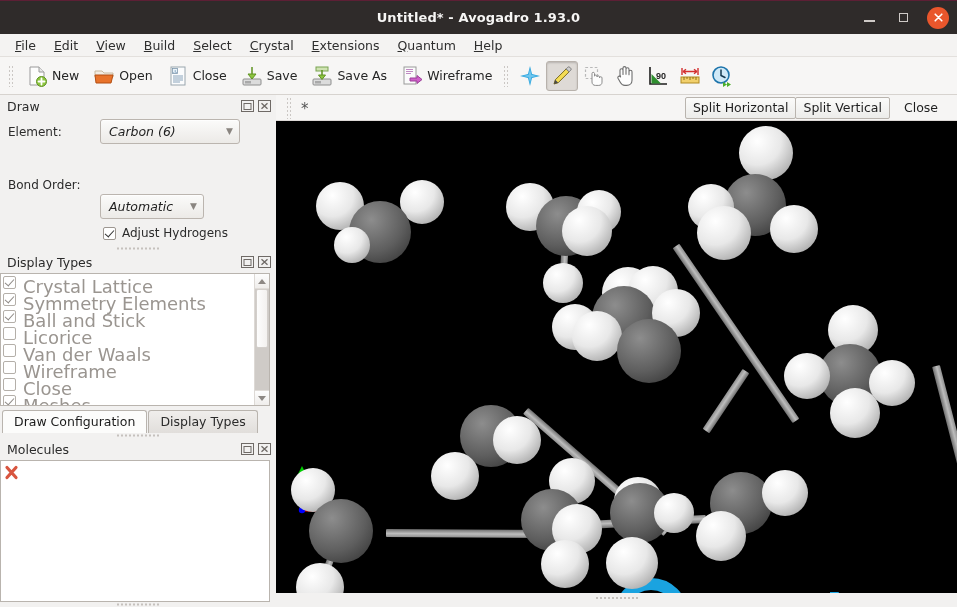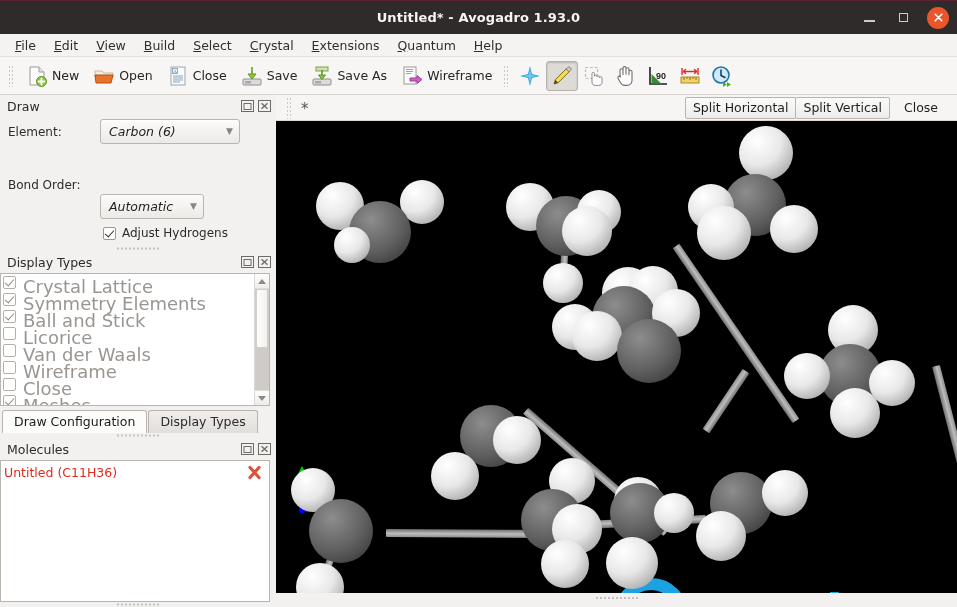--- a/index.html
+++ b/index.html
@@ -601,21 +601,20 @@
           </span>
           <span class="dockbtn">
             <svg width="13" height="12" viewBox="0 0 13 12">
               <rect x="0.5" y="0.5" width="12" height="11" fill="none" stroke="#6f6a66"></rect>
               <path d="M3.5 3.2l6 5.6M9.5 3.2l-6 5.6" stroke="#6f6a66" stroke-width="1.3"></path>
             </svg>
           </span>
         </div>
         <div class="molbox">
           <div class="molrow">
-            <span class="molname">Untitled (C11H36)</span>
             <span class="molx">
               <svg width="15" height="15" viewBox="0 0 15 15">
                 <path d="M3 2.5l9 10M12 2.5l-9 10" stroke="#d8553f" stroke-width="3.2" stroke-linecap="round"></path>
               </svg>
             </span>
           </div>
         </div>
       </div>
       <div class="dotgrip bot"></div>
     </div>

